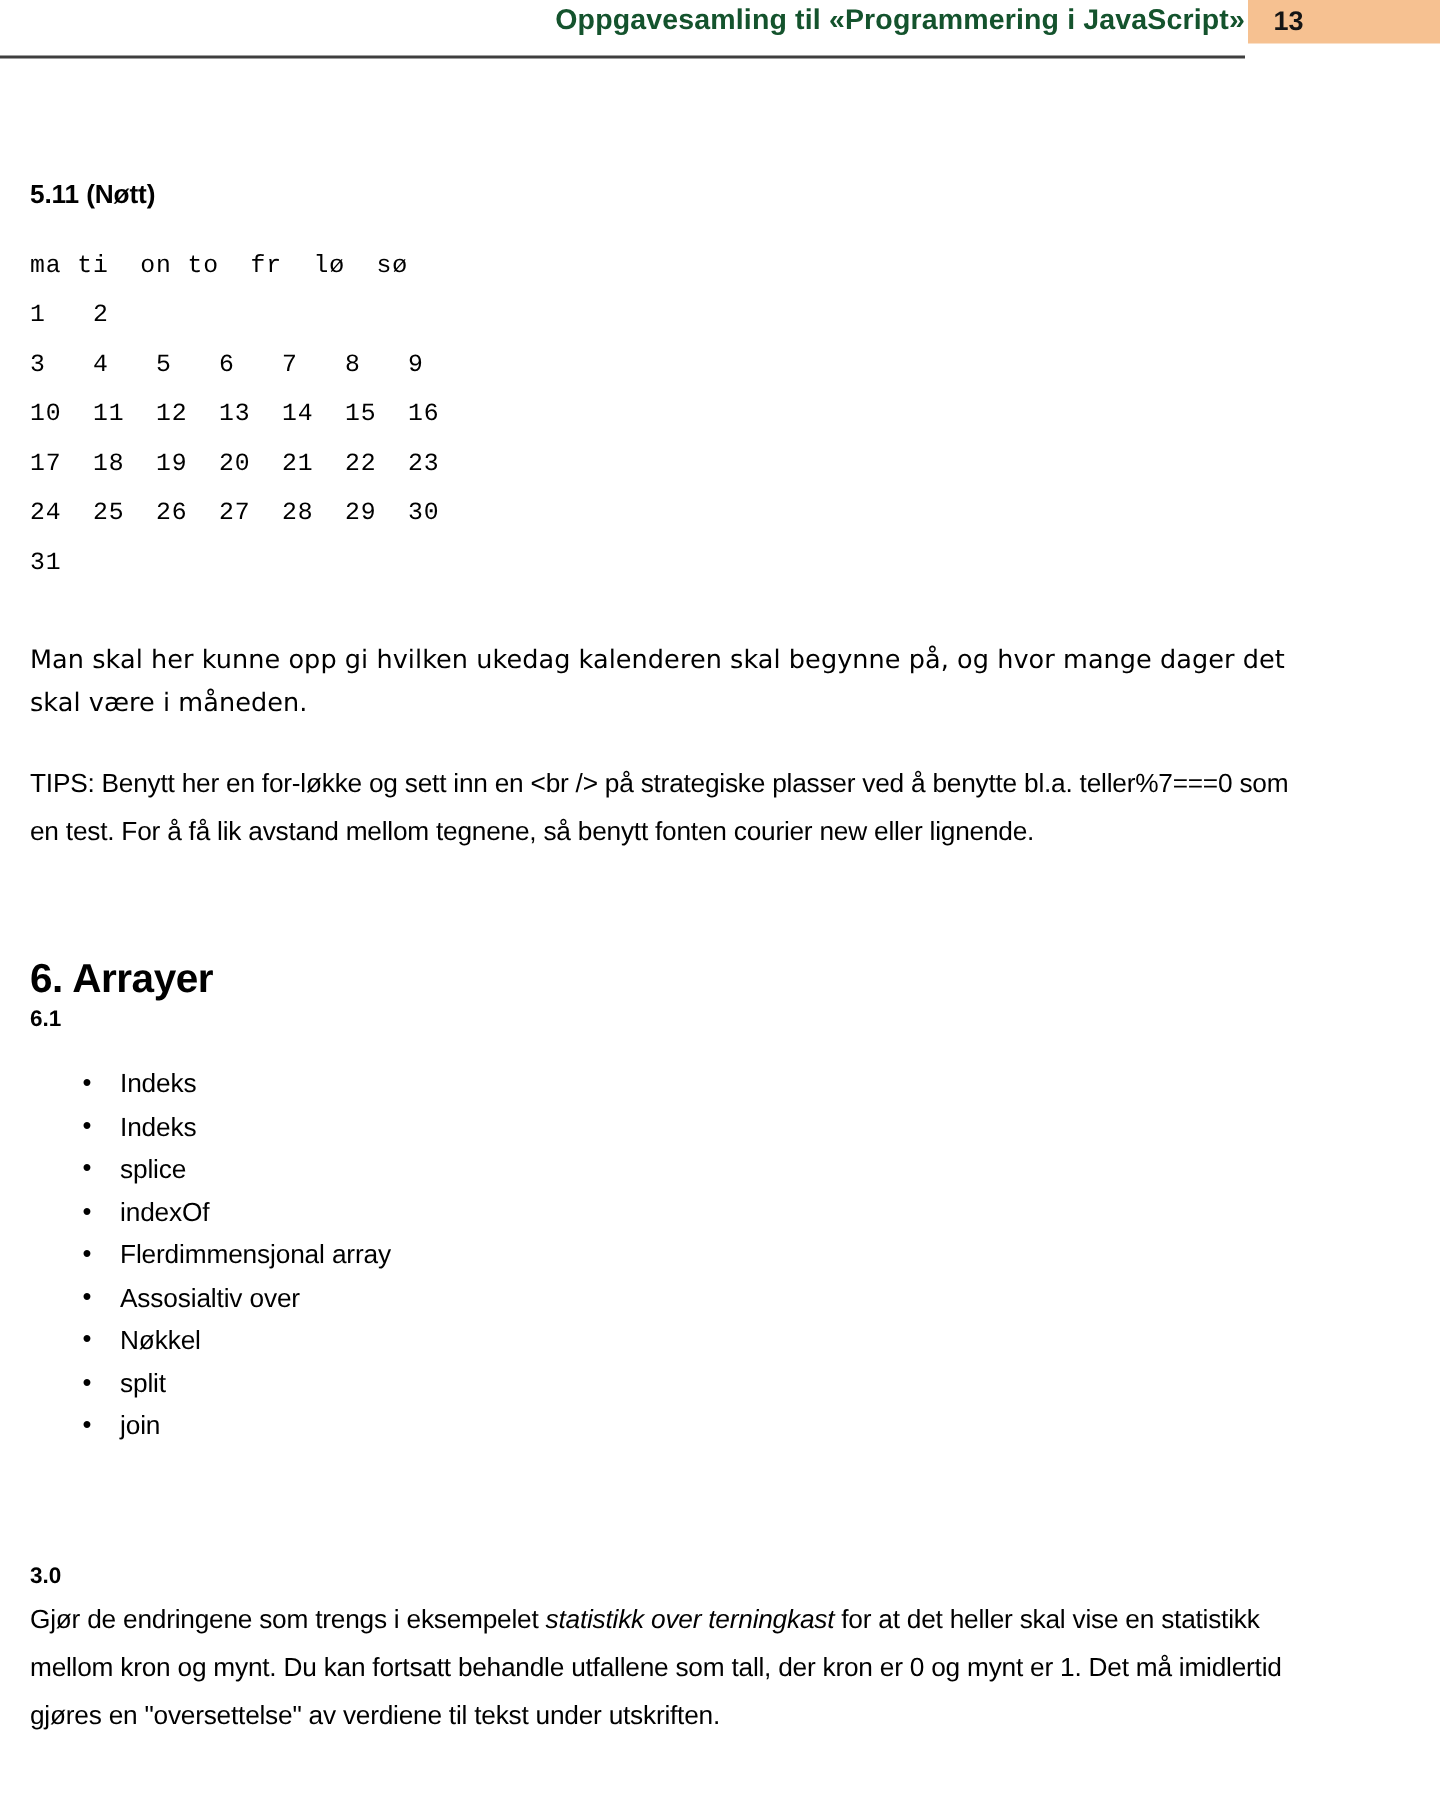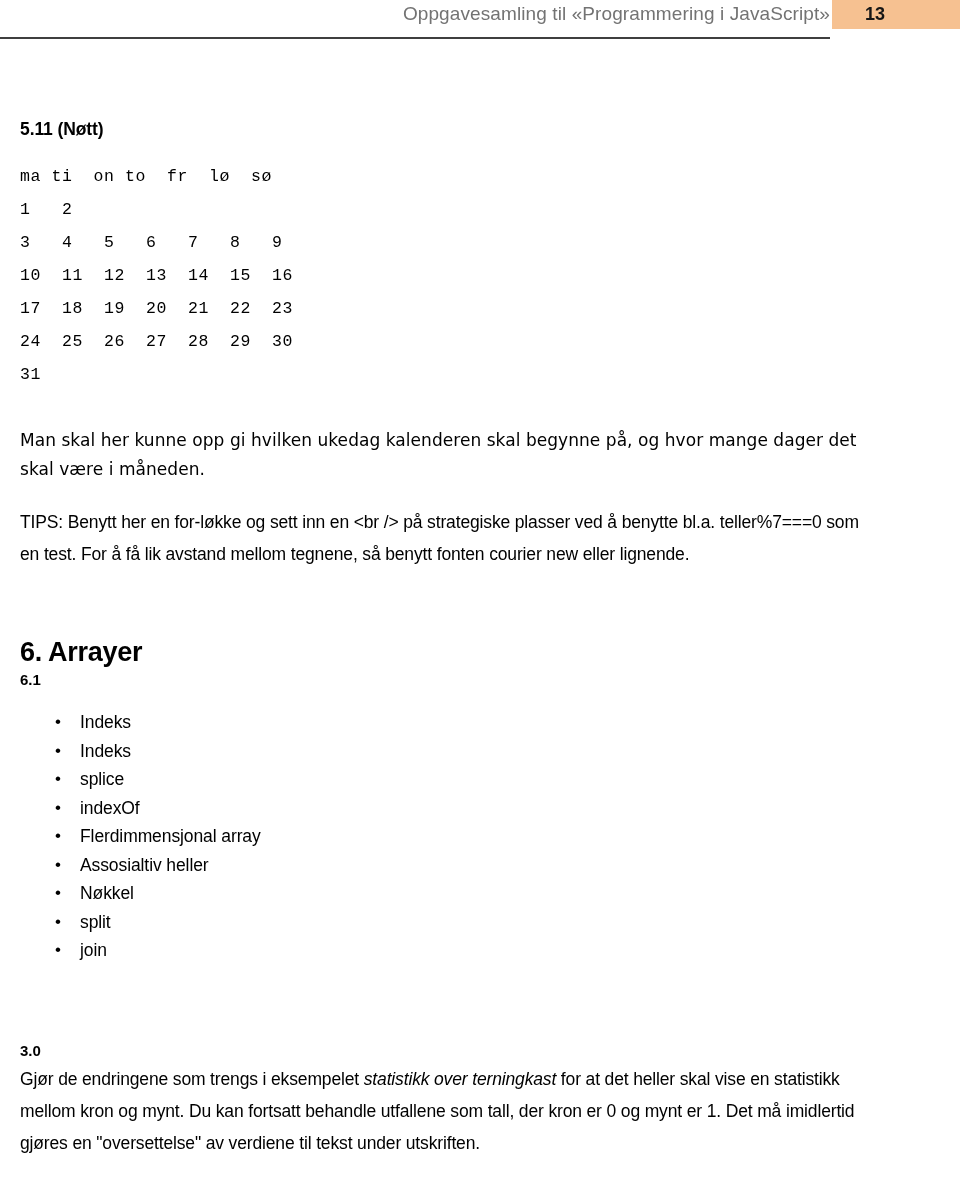--- a/index.html
+++ b/index.html
@@ -22,41 +22,41 @@
     top: 0;
     left: 0;
     width: 960px;
     height: 40px;
   }
   .header-title {
     position: absolute;
     right: 130px;
     top: 3px;
     font-size: 19px;
-    color: #737373;
+    color: #14532d;
     white-space: nowrap;
     letter-spacing: 0.1px;
+    font-weight: bold;
   }
   .page-number-badge {
     position: absolute;
     left: 832px;
     top: 0px;
     width: 128px;
     height: 29px;
     background: #f6c191;
   }
   .page-number-badge .num {
     position: absolute;
     left: 17px;
     top: 4px;
     font-size: 18px;
     font-weight: bold;
     color: #151515;
     line-height: 20px;
-    margin-left: 16px;
   }
   .header-rule {
     position: absolute;
     left: 0;
     top: 37px;
     width: 830px;
     height: 0;
     border-top: 2px solid #3f3f3f;
   }
 
@@ -201,21 +201,21 @@
     <li>
       <span class="bullet">•</span>
       <span>indexOf</span>
     </li>
     <li>
       <span class="bullet">•</span>
       <span>Flerdimmensjonal array</span>
     </li>
     <li>
       <span class="bullet">•</span>
-      <span>Assosialtiv heller</span>
+      <span>Assosialtiv over</span>
     </li>
     <li>
       <span class="bullet">•</span>
       <span>Nøkkel</span>
     </li>
     <li>
       <span class="bullet">•</span>
       <span>split</span>
     </li>
     <li>

